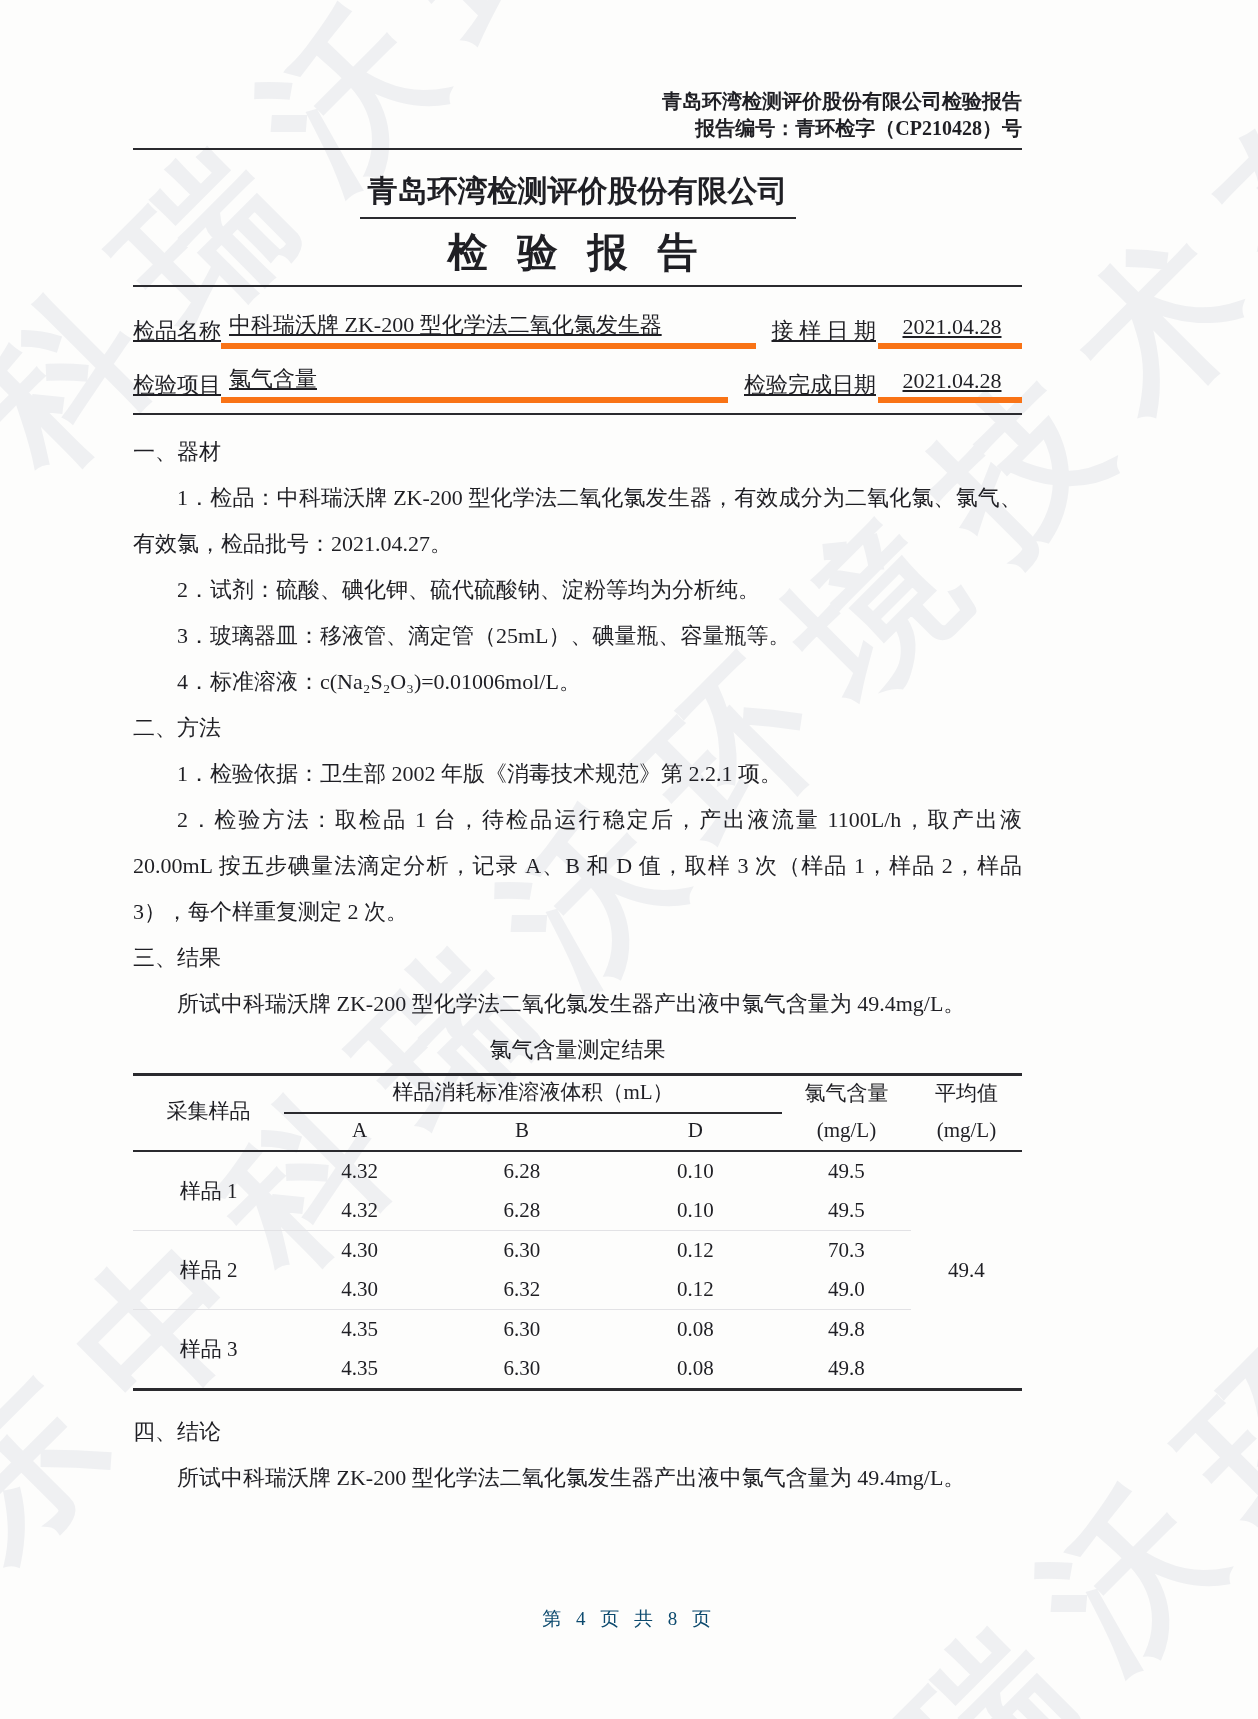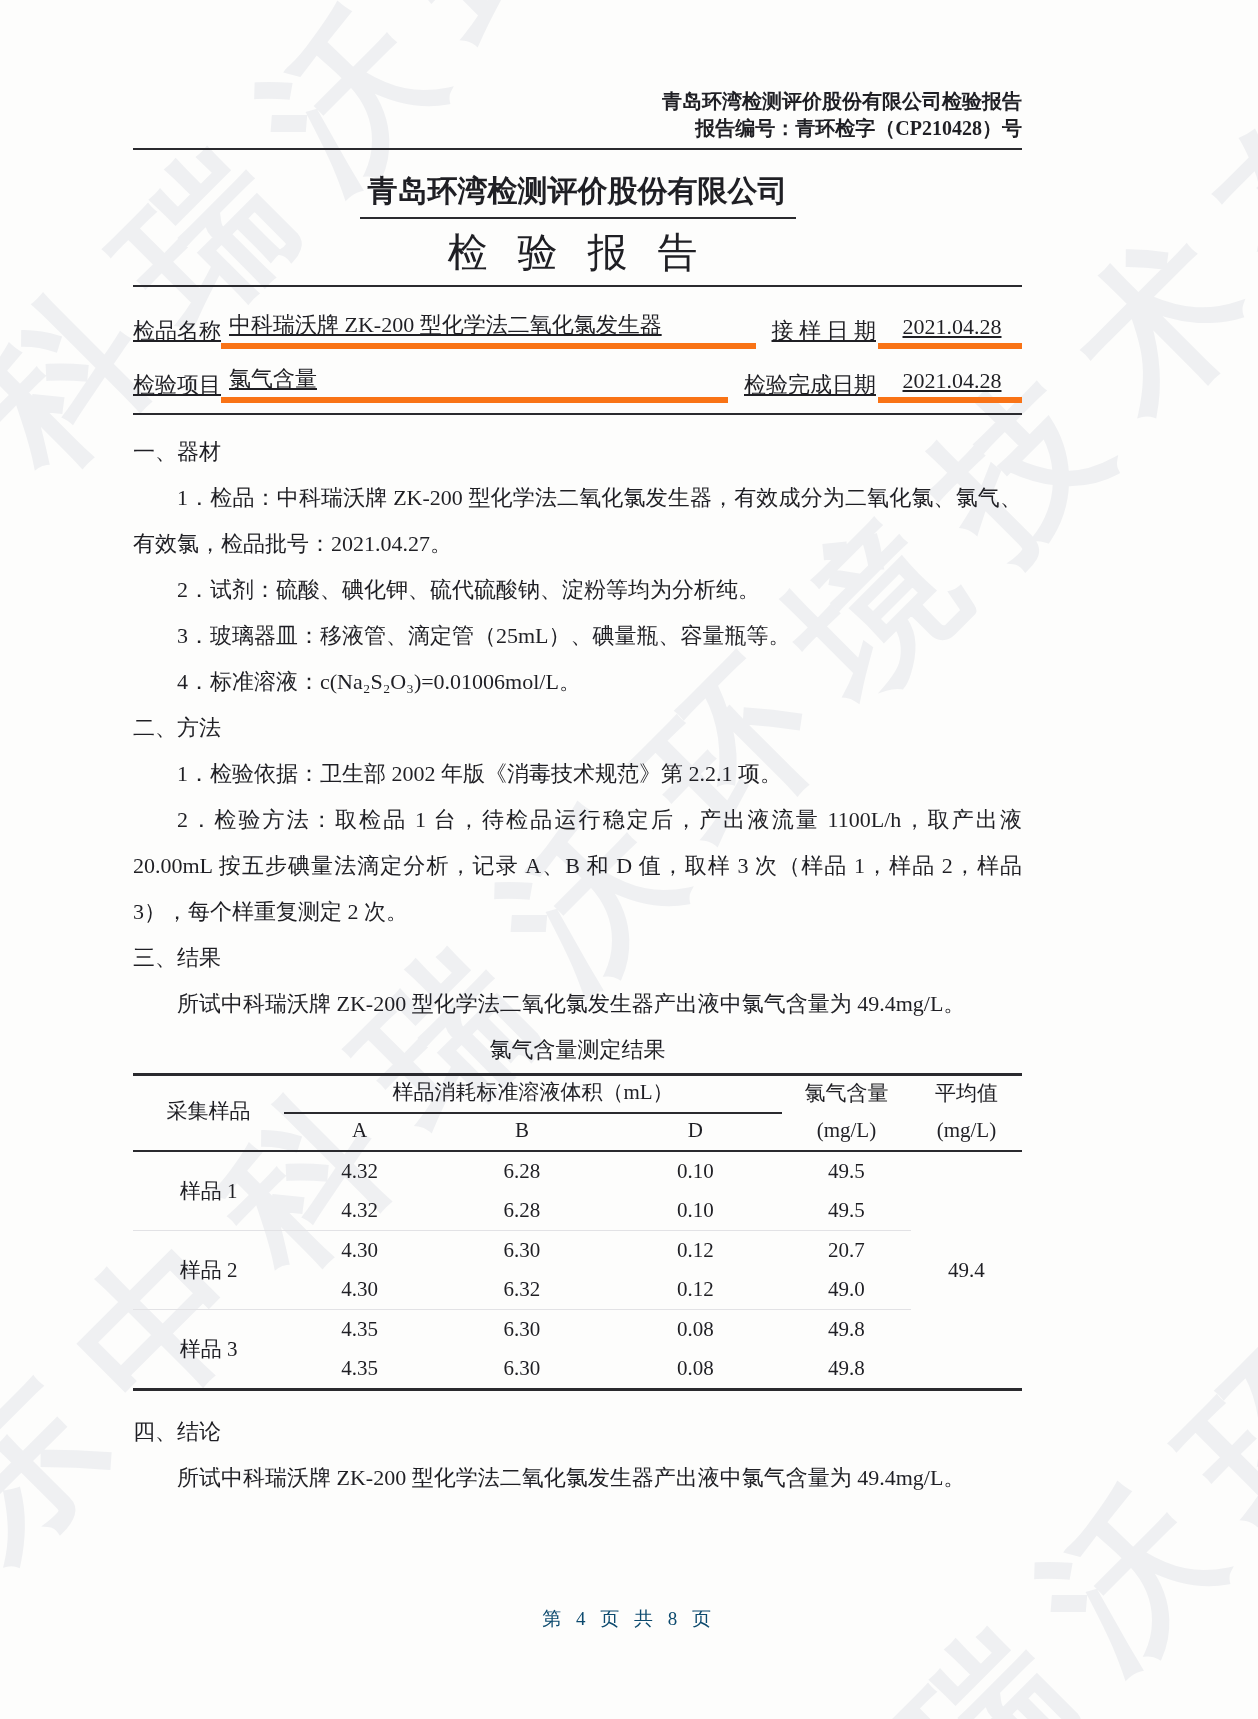--- a/index.html
+++ b/index.html
@@ -38,21 +38,21 @@
     display:flex; justify-content:space-between; align-items:flex-end;
     border-bottom:2px solid #2a2a2e;
     padding-bottom:6px;
     font-size:20px; font-weight:bold;flex-direction:column;
   }
   
   .company { text-align:center; margin-top:21px; font-size:30px; font-weight:bold; }
   .company span { display:inline-block; border-bottom:2px solid #2a2a2e; padding:0 8px 5px; }
   .big-title {
     text-align:center; margin-top:10px;
-    font-size:40px; font-weight:normal; letter-spacing:10px; line-height:48px;
+    font-size:40px; font-weight:bold; letter-spacing:10px; line-height:48px;
   }
   .rule { border-top:2px solid #2a2a2e; margin-top:8px; }
 
   
   .frow { display:flex; align-items:flex-end; height:54px; font-size:22px; }
   .frow .lbl { flex:none; padding-bottom:3px; white-space:nowrap; }
   .frow .val {
     border-bottom:6px solid #f97316;
     padding:0 4px 3px 8px; white-space:nowrap;
   }
@@ -185,21 +185,21 @@
             <td>4.32</td>
             <td>6.28</td>
             <td>0.10</td>
             <td>49.5</td>
           </tr>
           <tr class="sep">
             <td rowspan="2">样品 2</td>
             <td>4.30</td>
             <td>6.30</td>
             <td>0.12</td>
-            <td>20.7</td>
+            <td>70.3</td>
           </tr>
           <tr>
             <td>4.30</td>
             <td>6.32</td>
             <td>0.12</td>
             <td>49.0</td>
           </tr>
           <tr class="sep">
             <td rowspan="2">样品 3</td>
             <td>4.35</td>

